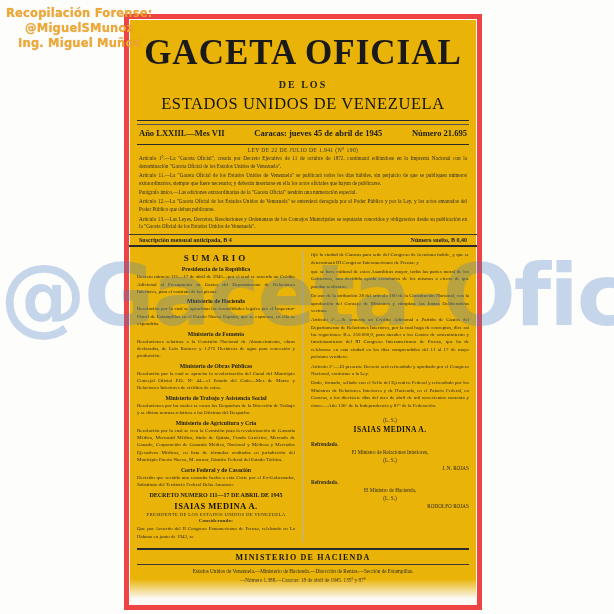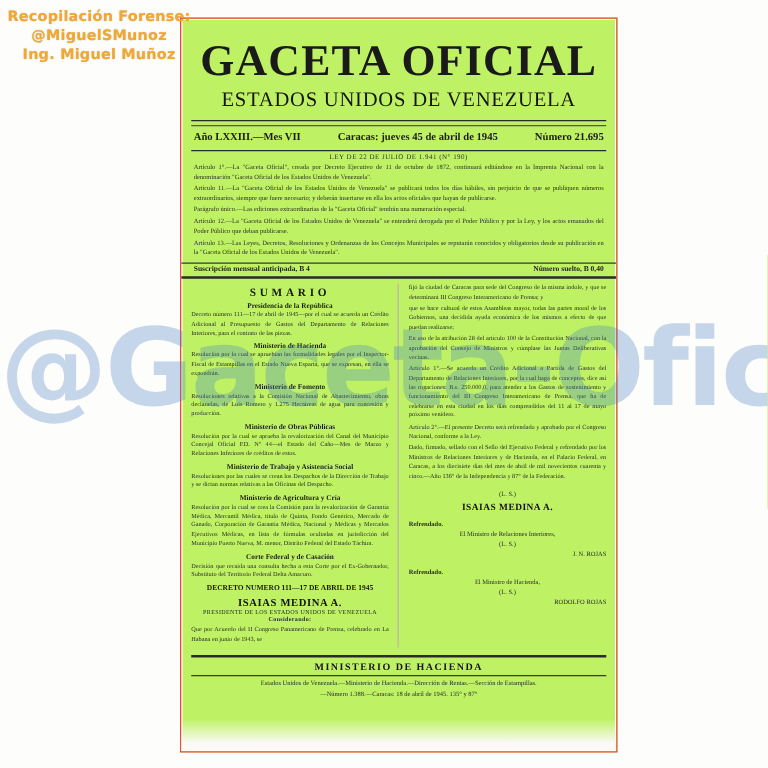--- a/index.html
+++ b/index.html
@@ -45,26 +45,26 @@
     font-weight: bold;
     letter-spacing: -2px;
     color: rgba(70, 125, 195, 0.30);
     line-height: 1;
     white-space: nowrap;
   }
 
   
   .sheet {
     position: absolute;
-    left: 144px;
+    left: 124px;
     top: 14px;
     width: 348px;
     height: 586px;
-    background: #bef264;
-    border: 1px solid #ef4444;
+    background: #eab308;
+    border: 5px solid #ef4444;
     box-shadow: 0 0 0 1px #fff inset;
     overflow: hidden;
   }
 
   
   .masthead {
     text-align: center;
     padding: 16px 4px 0 4px;
   }
   .masthead .title {
@@ -264,20 +264,21 @@
     background: linear-gradient(to bottom, rgba(251,250,246,0), #fbfaf6 75%);
   }
 </style>
 </head>
 <body>
 
 <div class="sheet">
 
   <div class="masthead">
     <div class="title">GACETA  OFICIAL</div>
+    <div class="delos">DE LOS</div>
     <div class="country">ESTADOS UNIDOS DE VENEZUELA</div>
   </div>
   <div class="rule"></div>
   <div class="rule short thin"></div>
 
   <div class="issueline">
     <span>Año LXXIII.—Mes VII</span>
     <span class="mid">Caracas: jueves 45 de abril de 1945</span>
     <span>Número 21.695</span>
   </div>

